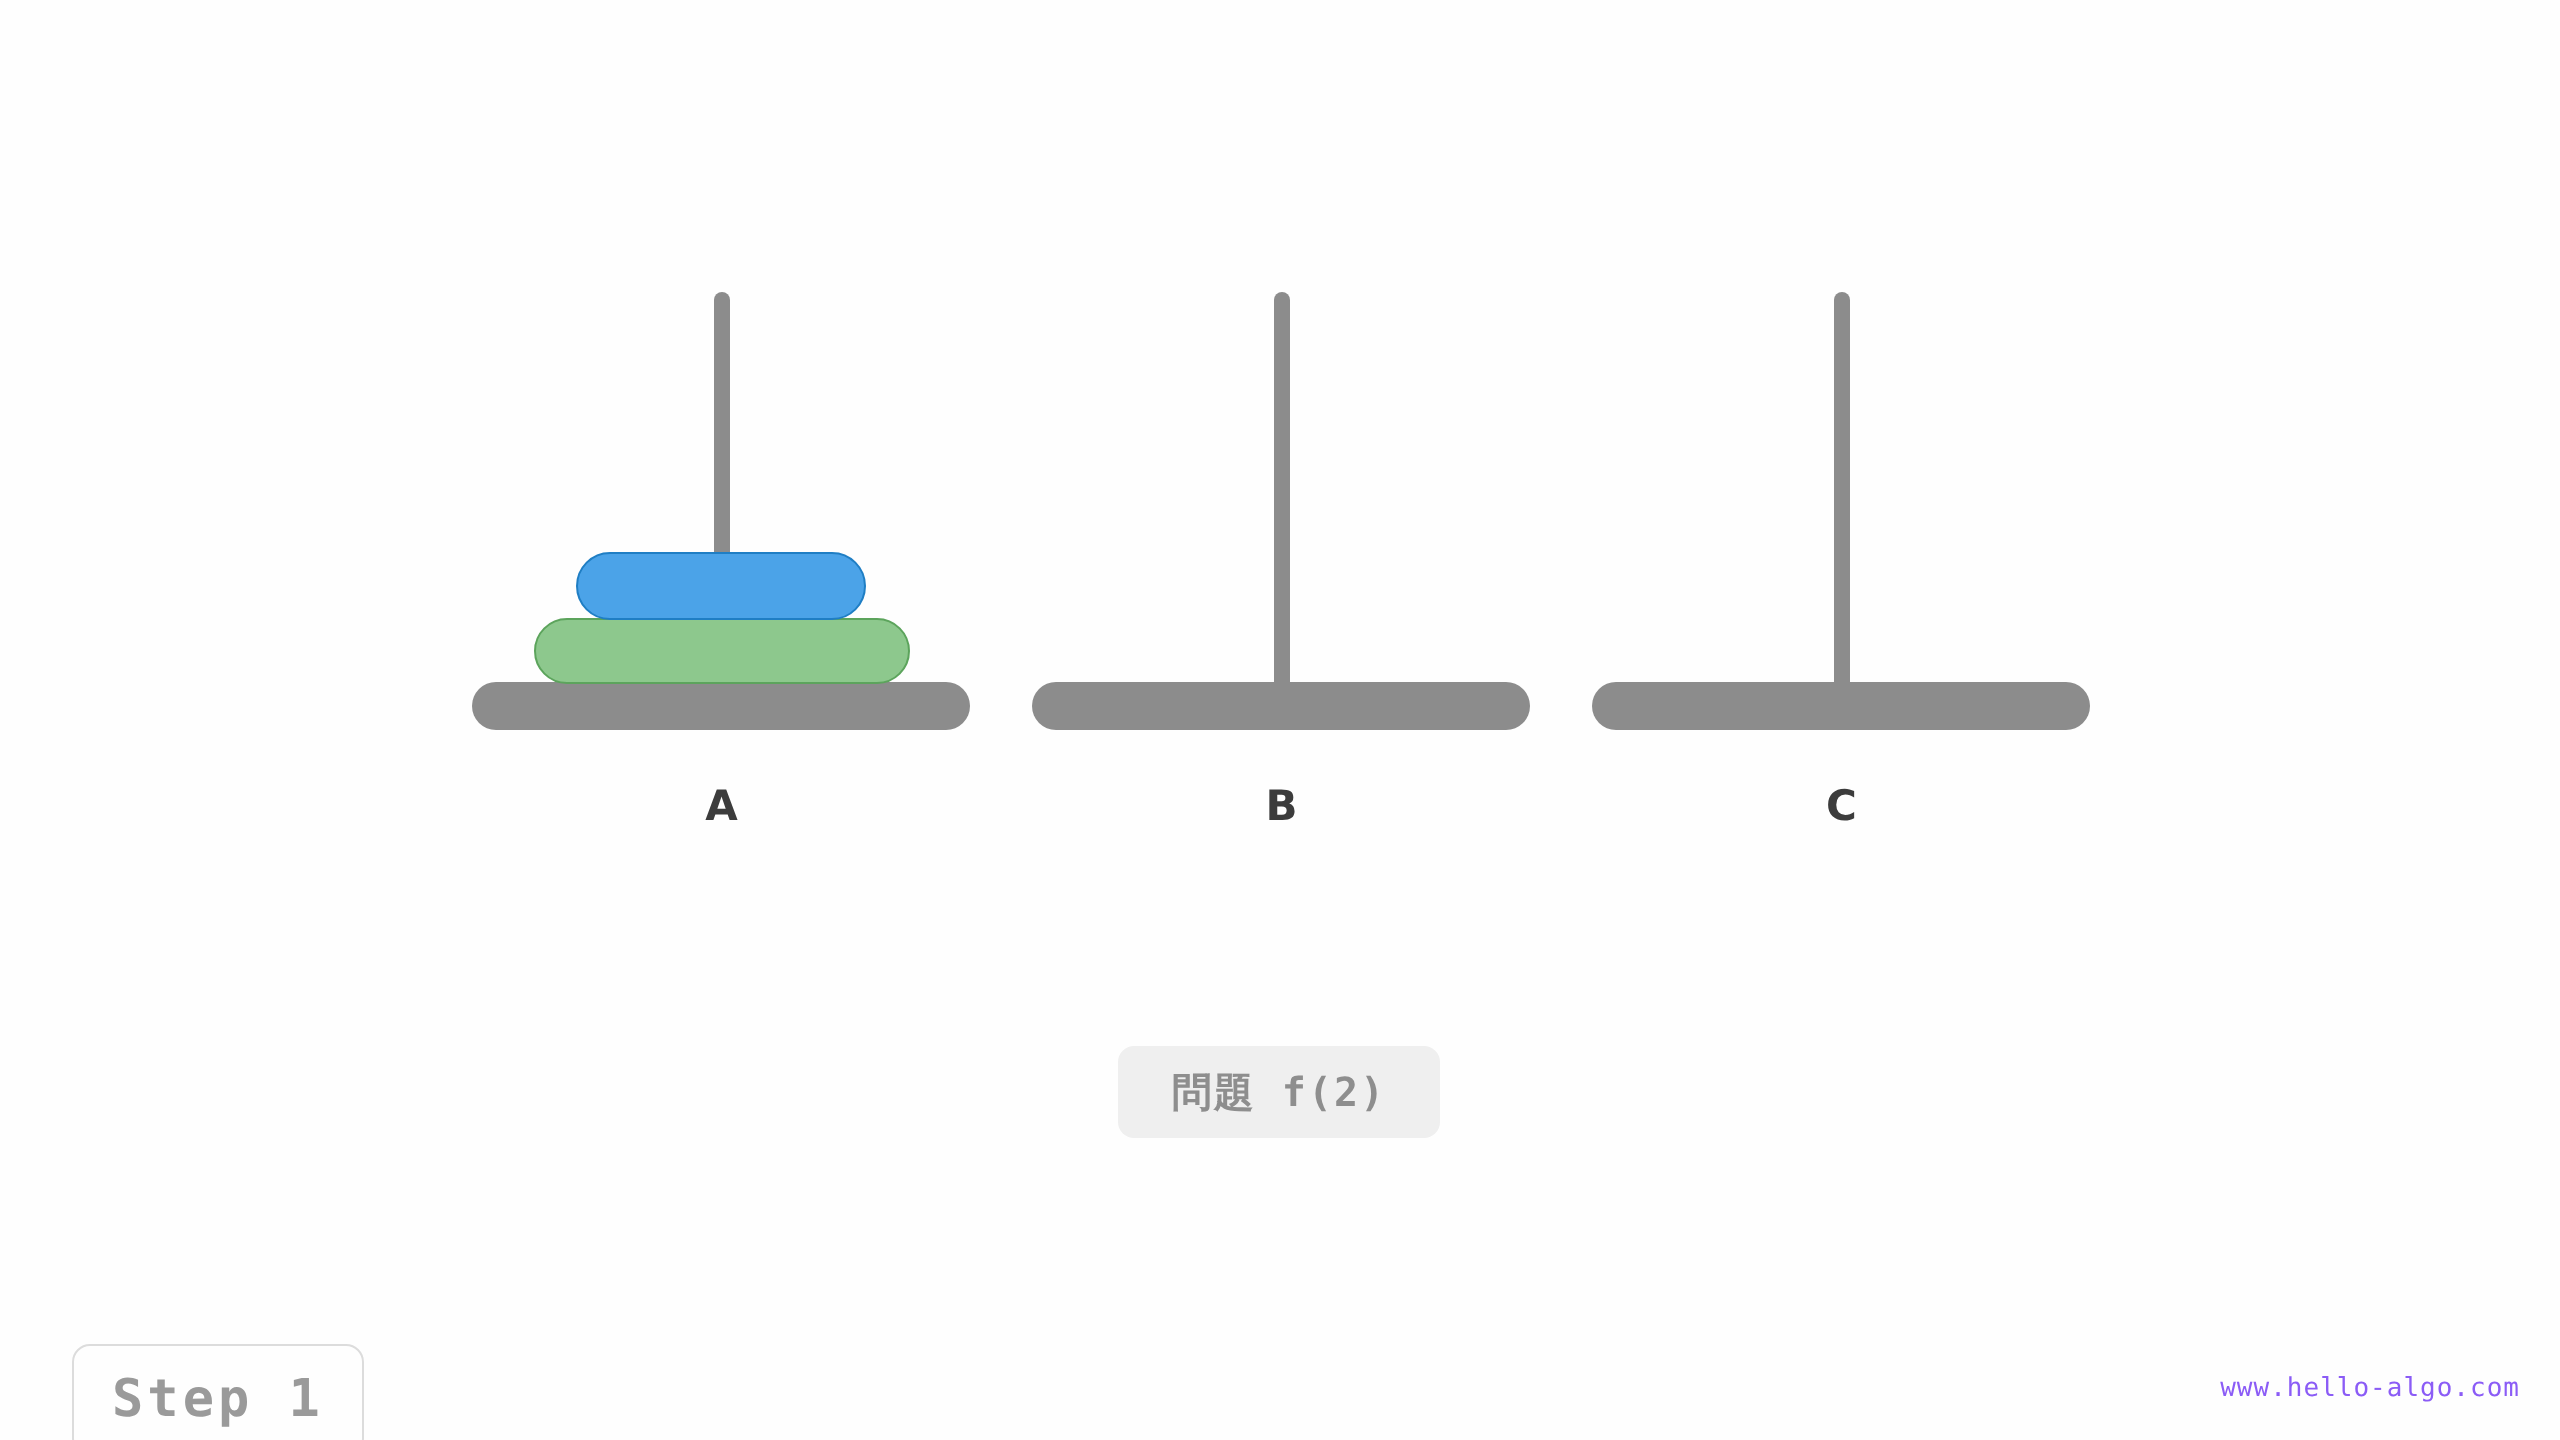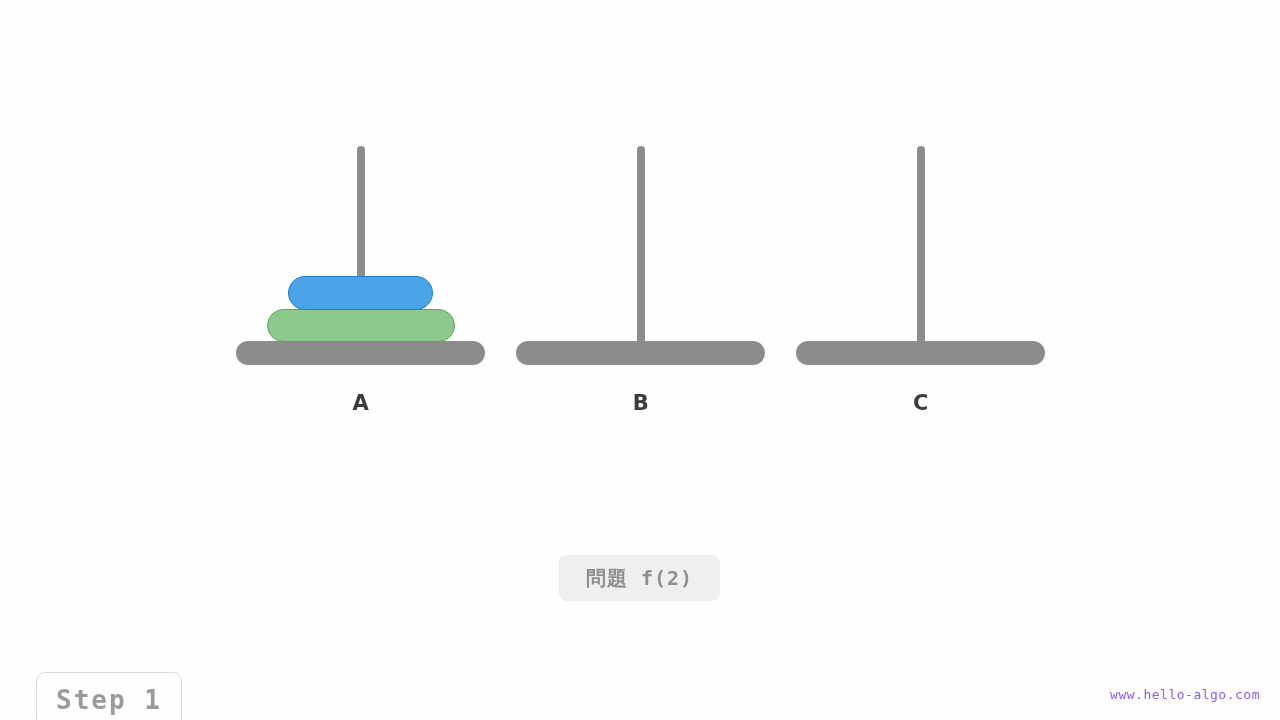--- a/index.html
+++ b/index.html
@@ -78,21 +78,20 @@
     border-radius: 8px;
     display: flex;
     align-items: center;
     justify-content: center;
     color: #8e8e8e;
     font-family: "DejaVu Sans Mono", monospace;
     font-size: 20px;
     font-weight: bold;
     letter-spacing: 1px;
     white-space: pre;
-    margin-top: 32px;
   }
 
   
   #step-badge {
     position: absolute;
     left: 36px;
     top: 672px;
     width: 144px;
     height: 54px;
     background: transparent;

